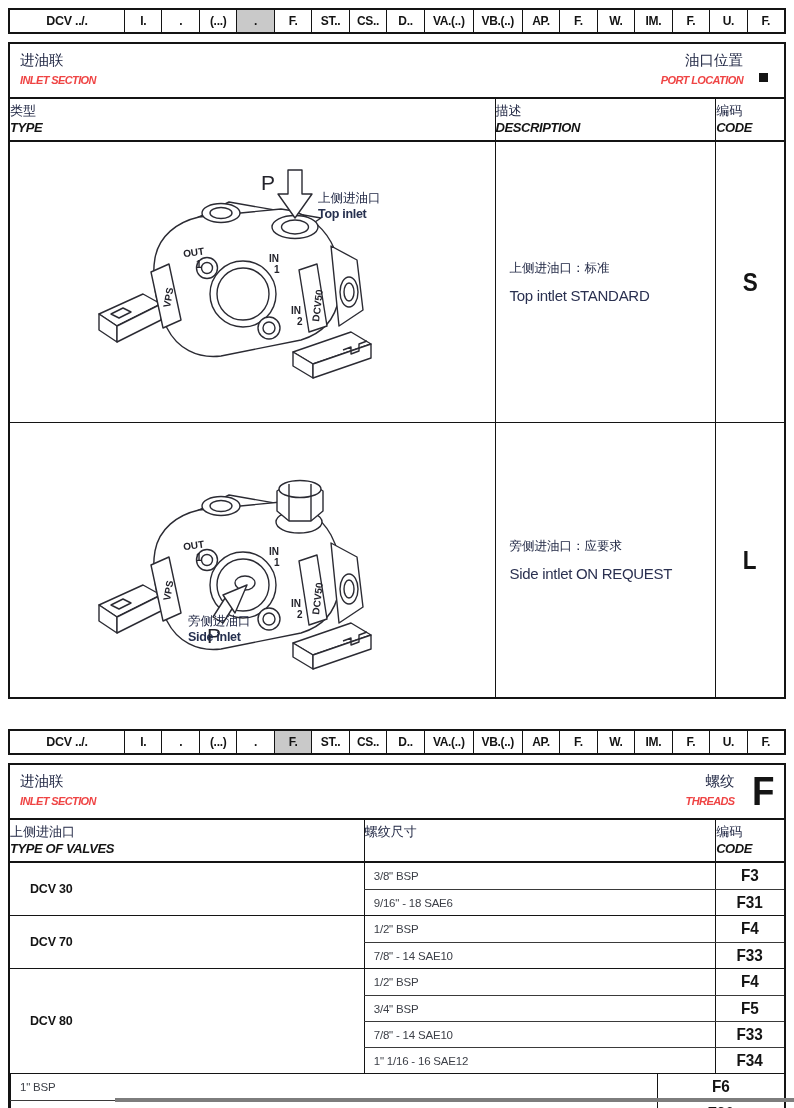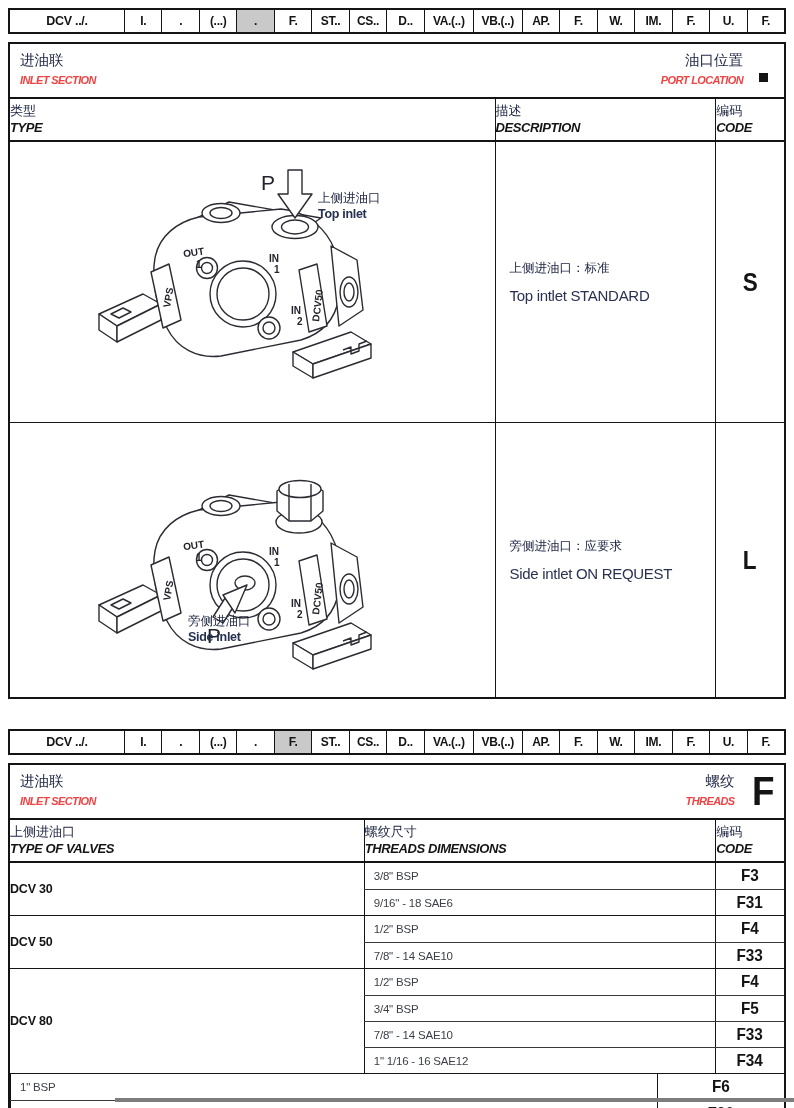--- a/index.html
+++ b/index.html
@@ -43,21 +43,21 @@
   .note { position:absolute; pointer-events:none; }
   .note .zh { font-size:12.5px; color:#1c2340; line-height:16px; }
   .note .en { font-size:12.5px; font-weight:bold; letter-spacing:-0.3px; color:#26304f; line-height:16px; }
 
   
   .c-valve { flex:0 0 45.7%; }
   .c-dims  { flex:1 1 auto; border-left:1.5px solid #141414; }
   .c-code2 { flex:0 0 8.9%; border-left:1.5px solid #141414; }
   .group { display:flex; }
   .group + .group { border-top:1.5px solid #141414; }
-  .valve-cell { flex:0 0 45.7%; display:flex; align-items:center; padding-left:0;
+  .valve-cell { flex:0 0 45.7%; display:flex; align-items:center; padding-left:20px;
                 font-weight:bold; font-size:12.5px; letter-spacing:-0.2px; color:#141414; }
   .group-rows { flex:1 1 auto; display:flex; flex-direction:column; }
   .subrow { display:flex; height:26px; }
   .subrow + .subrow { border-top:1px solid #3a3a3a; }
   .dim { flex:1 1 auto; border-left:1.5px solid #141414; display:flex; align-items:center; padding-left:9px;
          font-size:11.5px; letter-spacing:-0.2px; color:#3d4048; }
   .gcode { flex:0 0 16.39%; border-left:1.5px solid #141414; display:flex; align-items:center; justify-content:center;
            font-size:17px; font-weight:bold; color:#141414; }
   .gcode span, .bigcode span { display:inline-block; transform:scaleX(.9); }
 
@@ -288,21 +288,20 @@
       <div class="sec-bigF">F</div>
     </div>
 
     <div class="colhead">
       <div class="ch c-valve">
         <div class="zh">上侧进油口</div>
         <div class="en">TYPE OF VALVES</div>
       </div>
       <div class="ch c-dims">
         <div class="zh">螺纹尺寸</div>
-        <div class="en">THREADS DIMENSIONS</div>
       </div>
       <div class="ch c-code2">
         <div class="zh">编码</div>
         <div class="en">CODE</div>
       </div>
     </div>
 
     <div class="group">
       <div class="valve-cell">DCV 30</div>
       <div class="group-rows">
@@ -315,21 +314,21 @@
         <div class="subrow">
           <div class="dim">9/16" - 18 SAE6</div>
           <div class="gcode">
               <span>F31</span>
             </div>
         </div>
       </div>
     </div>
 
     <div class="group">
-      <div class="valve-cell">DCV 50</div>
+      <div class="valve-cell">DCV 70</div>
       <div class="group-rows">
         <div class="subrow">
           <div class="dim">1/2" BSP</div>
           <div class="gcode">
               <span>F4</span>
             </div>
         </div>
         <div class="subrow">
           <div class="dim">7/8" - 14 SAE10</div>
           <div class="gcode">

